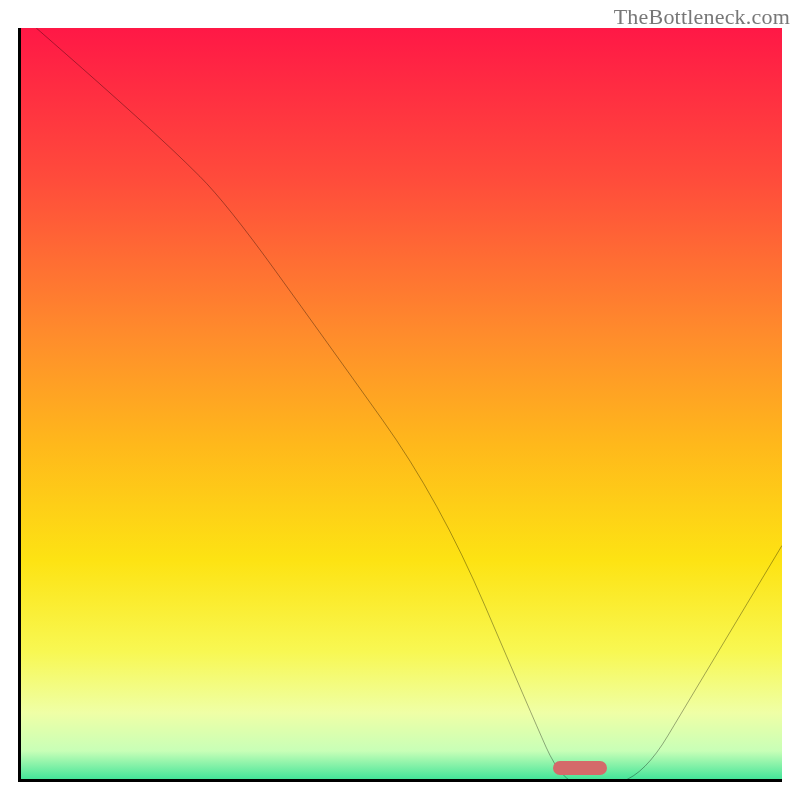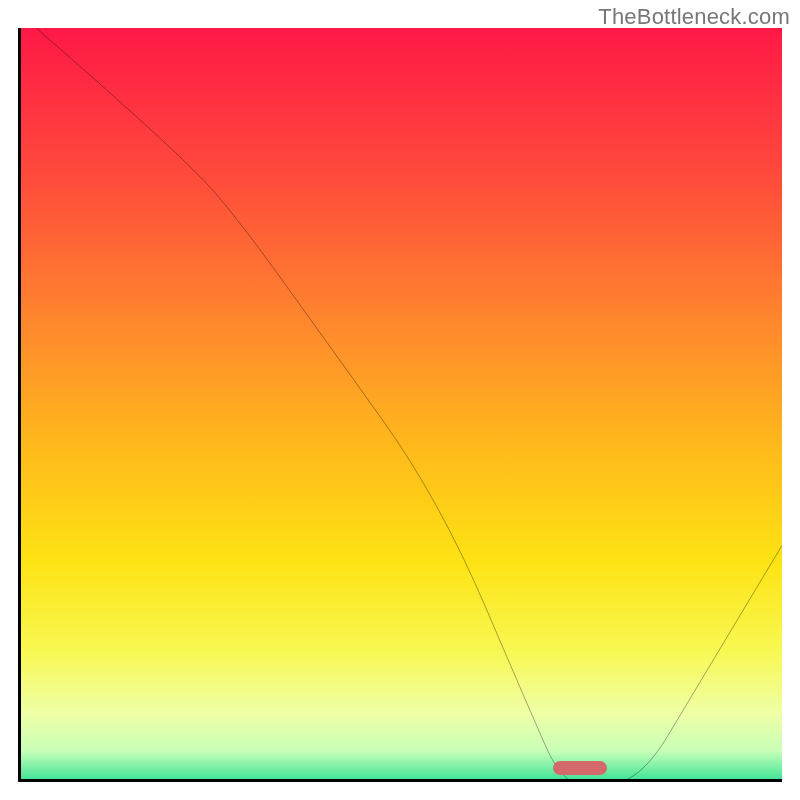--- a/index.html
+++ b/index.html
@@ -11,20 +11,21 @@
     font-family: Arial, Helvetica, sans-serif;
   }
   .watermark {
     position: absolute;
     top: 4px;
     right: 10px;
     font-size: 22px;
     font-weight: 500;
     color: #777;
     letter-spacing: 0.2px;
+    font-family: Liberation Serif, serif;
   }
   .plot-area {
     position: absolute;
     left: 18px;
     top: 28px;
     width: 764px;
     height: 754px;
     box-sizing: border-box;
     border-left: 3px solid #000;
     border-bottom: 3px solid #000;

